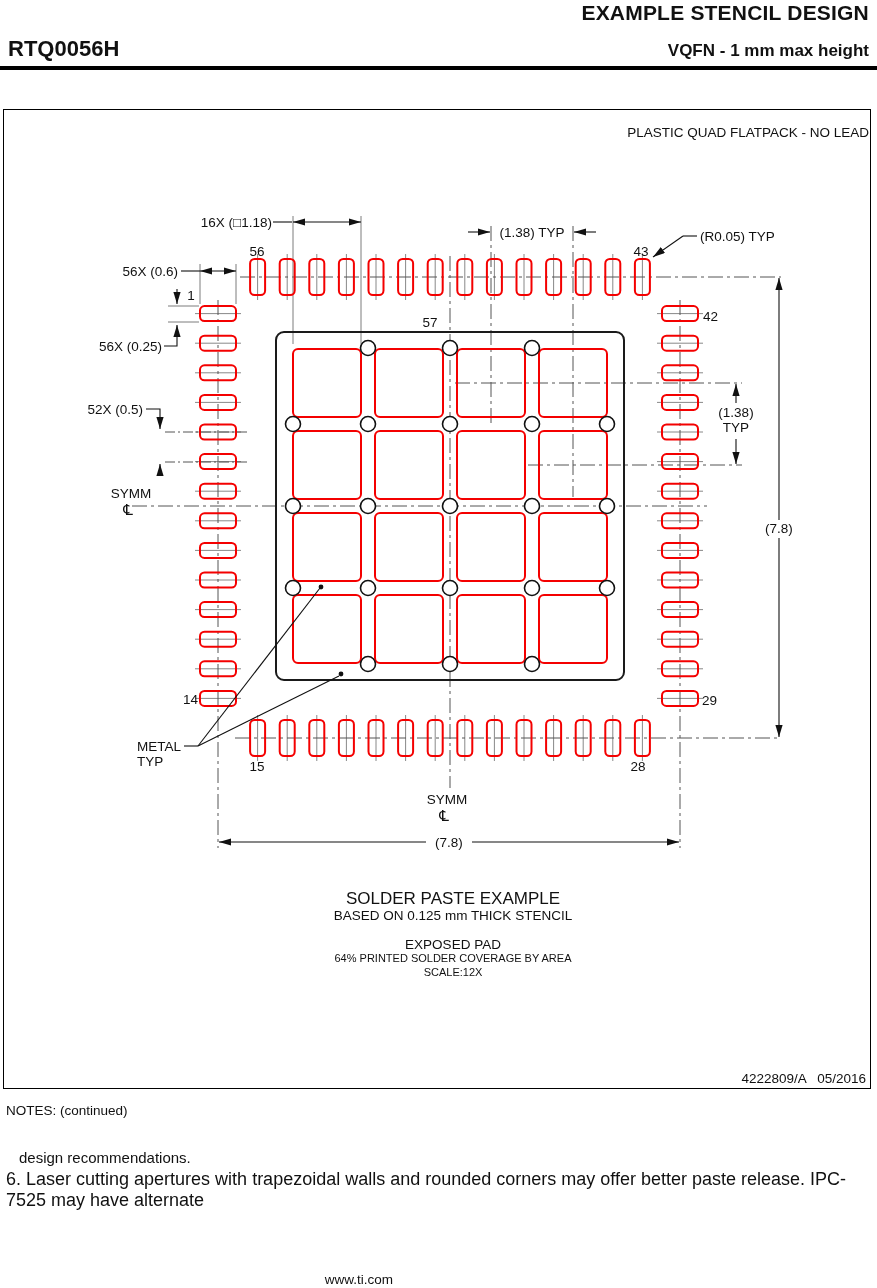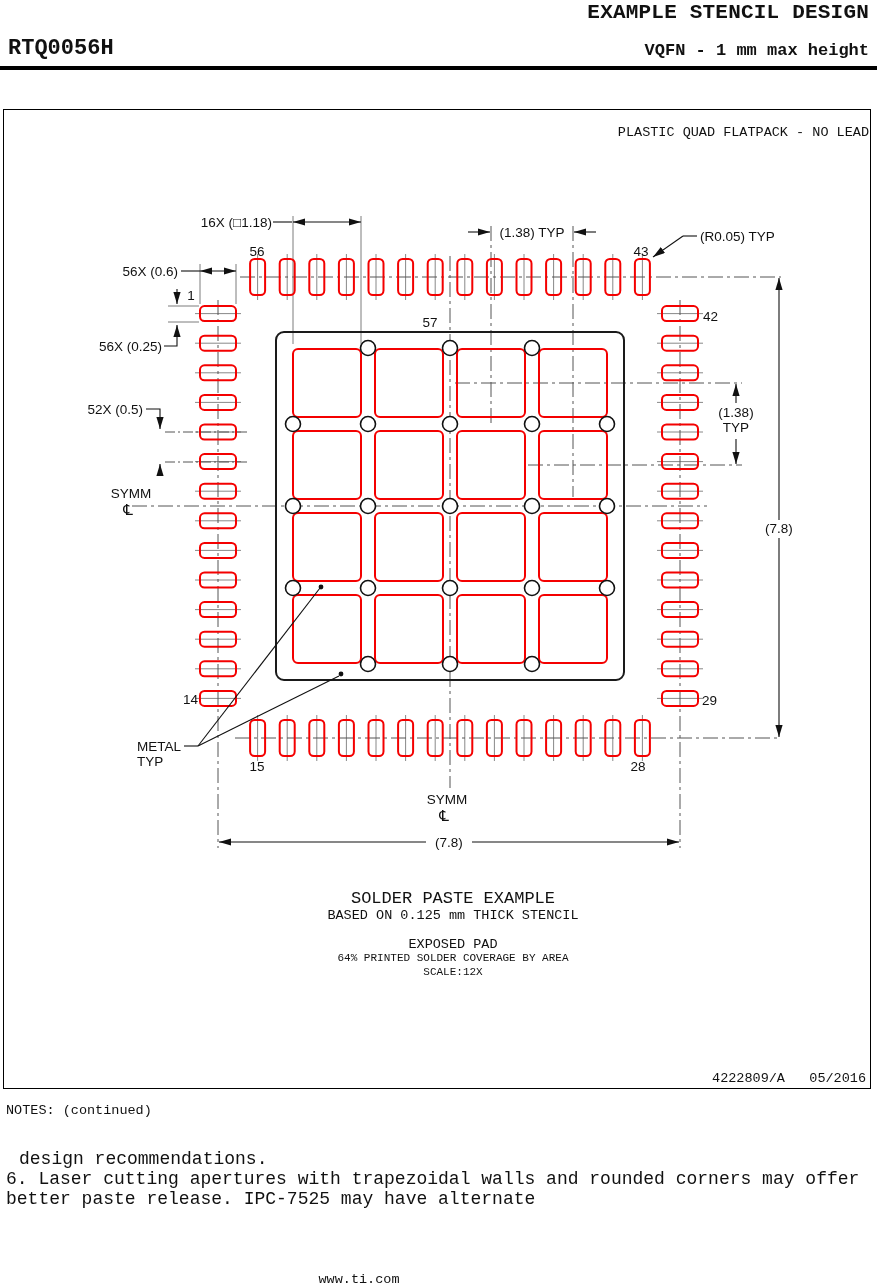--- a/index.html
+++ b/index.html
@@ -1,33 +1,33 @@
 <!DOCTYPE html>
 <html><head>
 <meta charset="utf-8">
 <style>
   html,body{margin:0;padding:0;background:#fff;}
   body{width:877px;height:1288px;position:relative;font-family:"Liberation Sans",sans-serif;color:#111;overflow:hidden;}
-  .abs{position:absolute;font-family:Liberation Mono, monospace;}
+  .abs{position:absolute;}
   .hdr-title{top:1px;left:0;width:869px;text-align:right;font-size:21px;font-weight:bold;letter-spacing:0.2px;}
   .hdr-part{top:36px;left:8px;font-size:22px;font-weight:bold;}
   .hdr-pkg{top:41px;left:0;width:869px;text-align:right;font-size:17px;font-weight:bold;}
   .hdr-rule{top:66px;left:0;width:877px;height:3.5px;background:#000;}
   .hdr-sub{top:78px;left:0;width:869px;text-align:right;font-size:13.5px;margin-top:47px;}
   .frame{left:3px;top:109px;width:868px;height:980px;border:1.6px solid #000;box-sizing:border-box;}
   .cap{left:29px;width:848px;text-align:center;}
   .cap1{top:889px;font-size:17px;}
   .cap2{top:908px;font-size:13.5px;}
   .cap3{top:937px;font-size:13.5px;}
   .cap4{top:952px;font-size:11px;}
   .cap5{top:966px;font-size:11px;}
   .docref{top:1071px;left:500px;width:366px;text-align:right;font-size:13.5px;white-space:pre;}
   .notes-h{top:1103px;left:6px;font-size:13.5px;}
   .note-line1{top:1169px;left:6px;width:860px;font-size:18px;}
-  .note-line2{top:1149px;left:19px;width:840px;font-size:18px;}
+  .note-line2{top:1149px;left:19px;width:840px;font-size:15px;}
   .site{top:1272px;left:0;width:718px;text-align:center;font-size:13.5px;}
   #drawing{position:absolute;left:0;top:0;}
   #drawing text{font-family:"Liberation Sans",sans-serif;font-size:13.5px;fill:#111;}
   #drawing text.clsym{font-family:"DejaVu Sans",sans-serif;font-size:15px;}
 </style>
 </head>
 <body>
 
 <div class="abs hdr-title">EXAMPLE STENCIL DESIGN</div>
 <div class="abs hdr-part">RTQ0056H</div>

